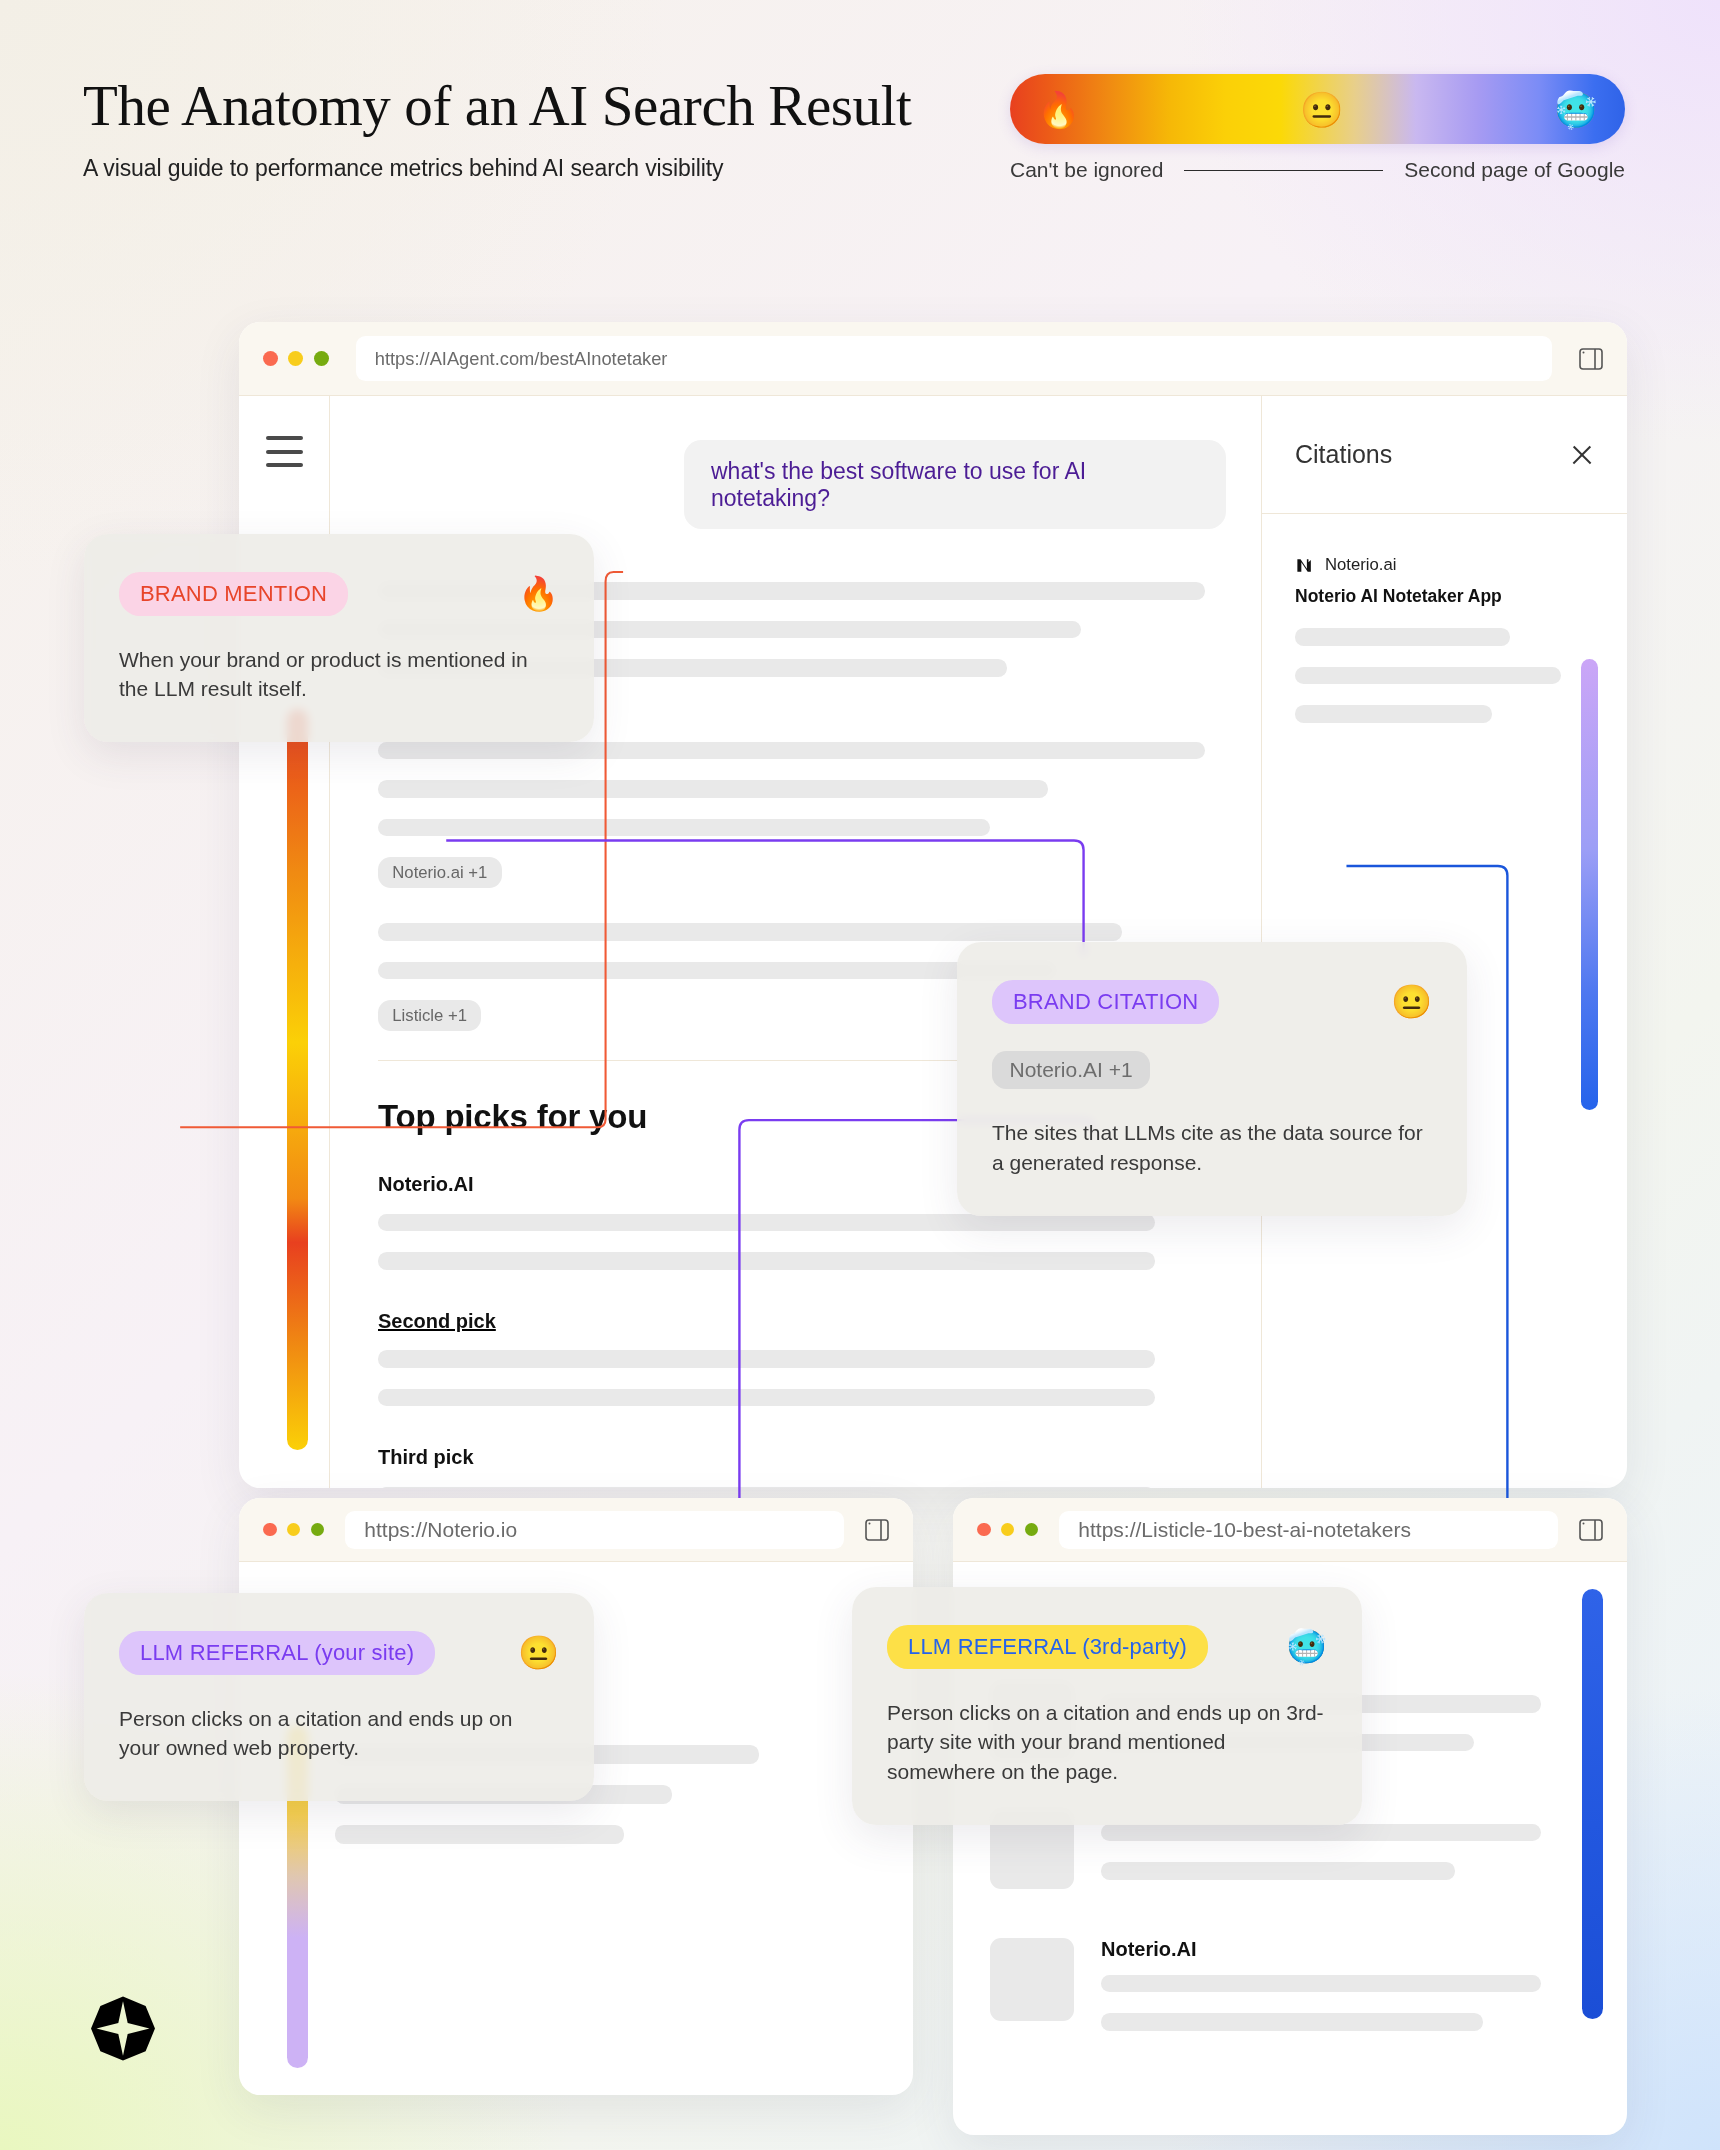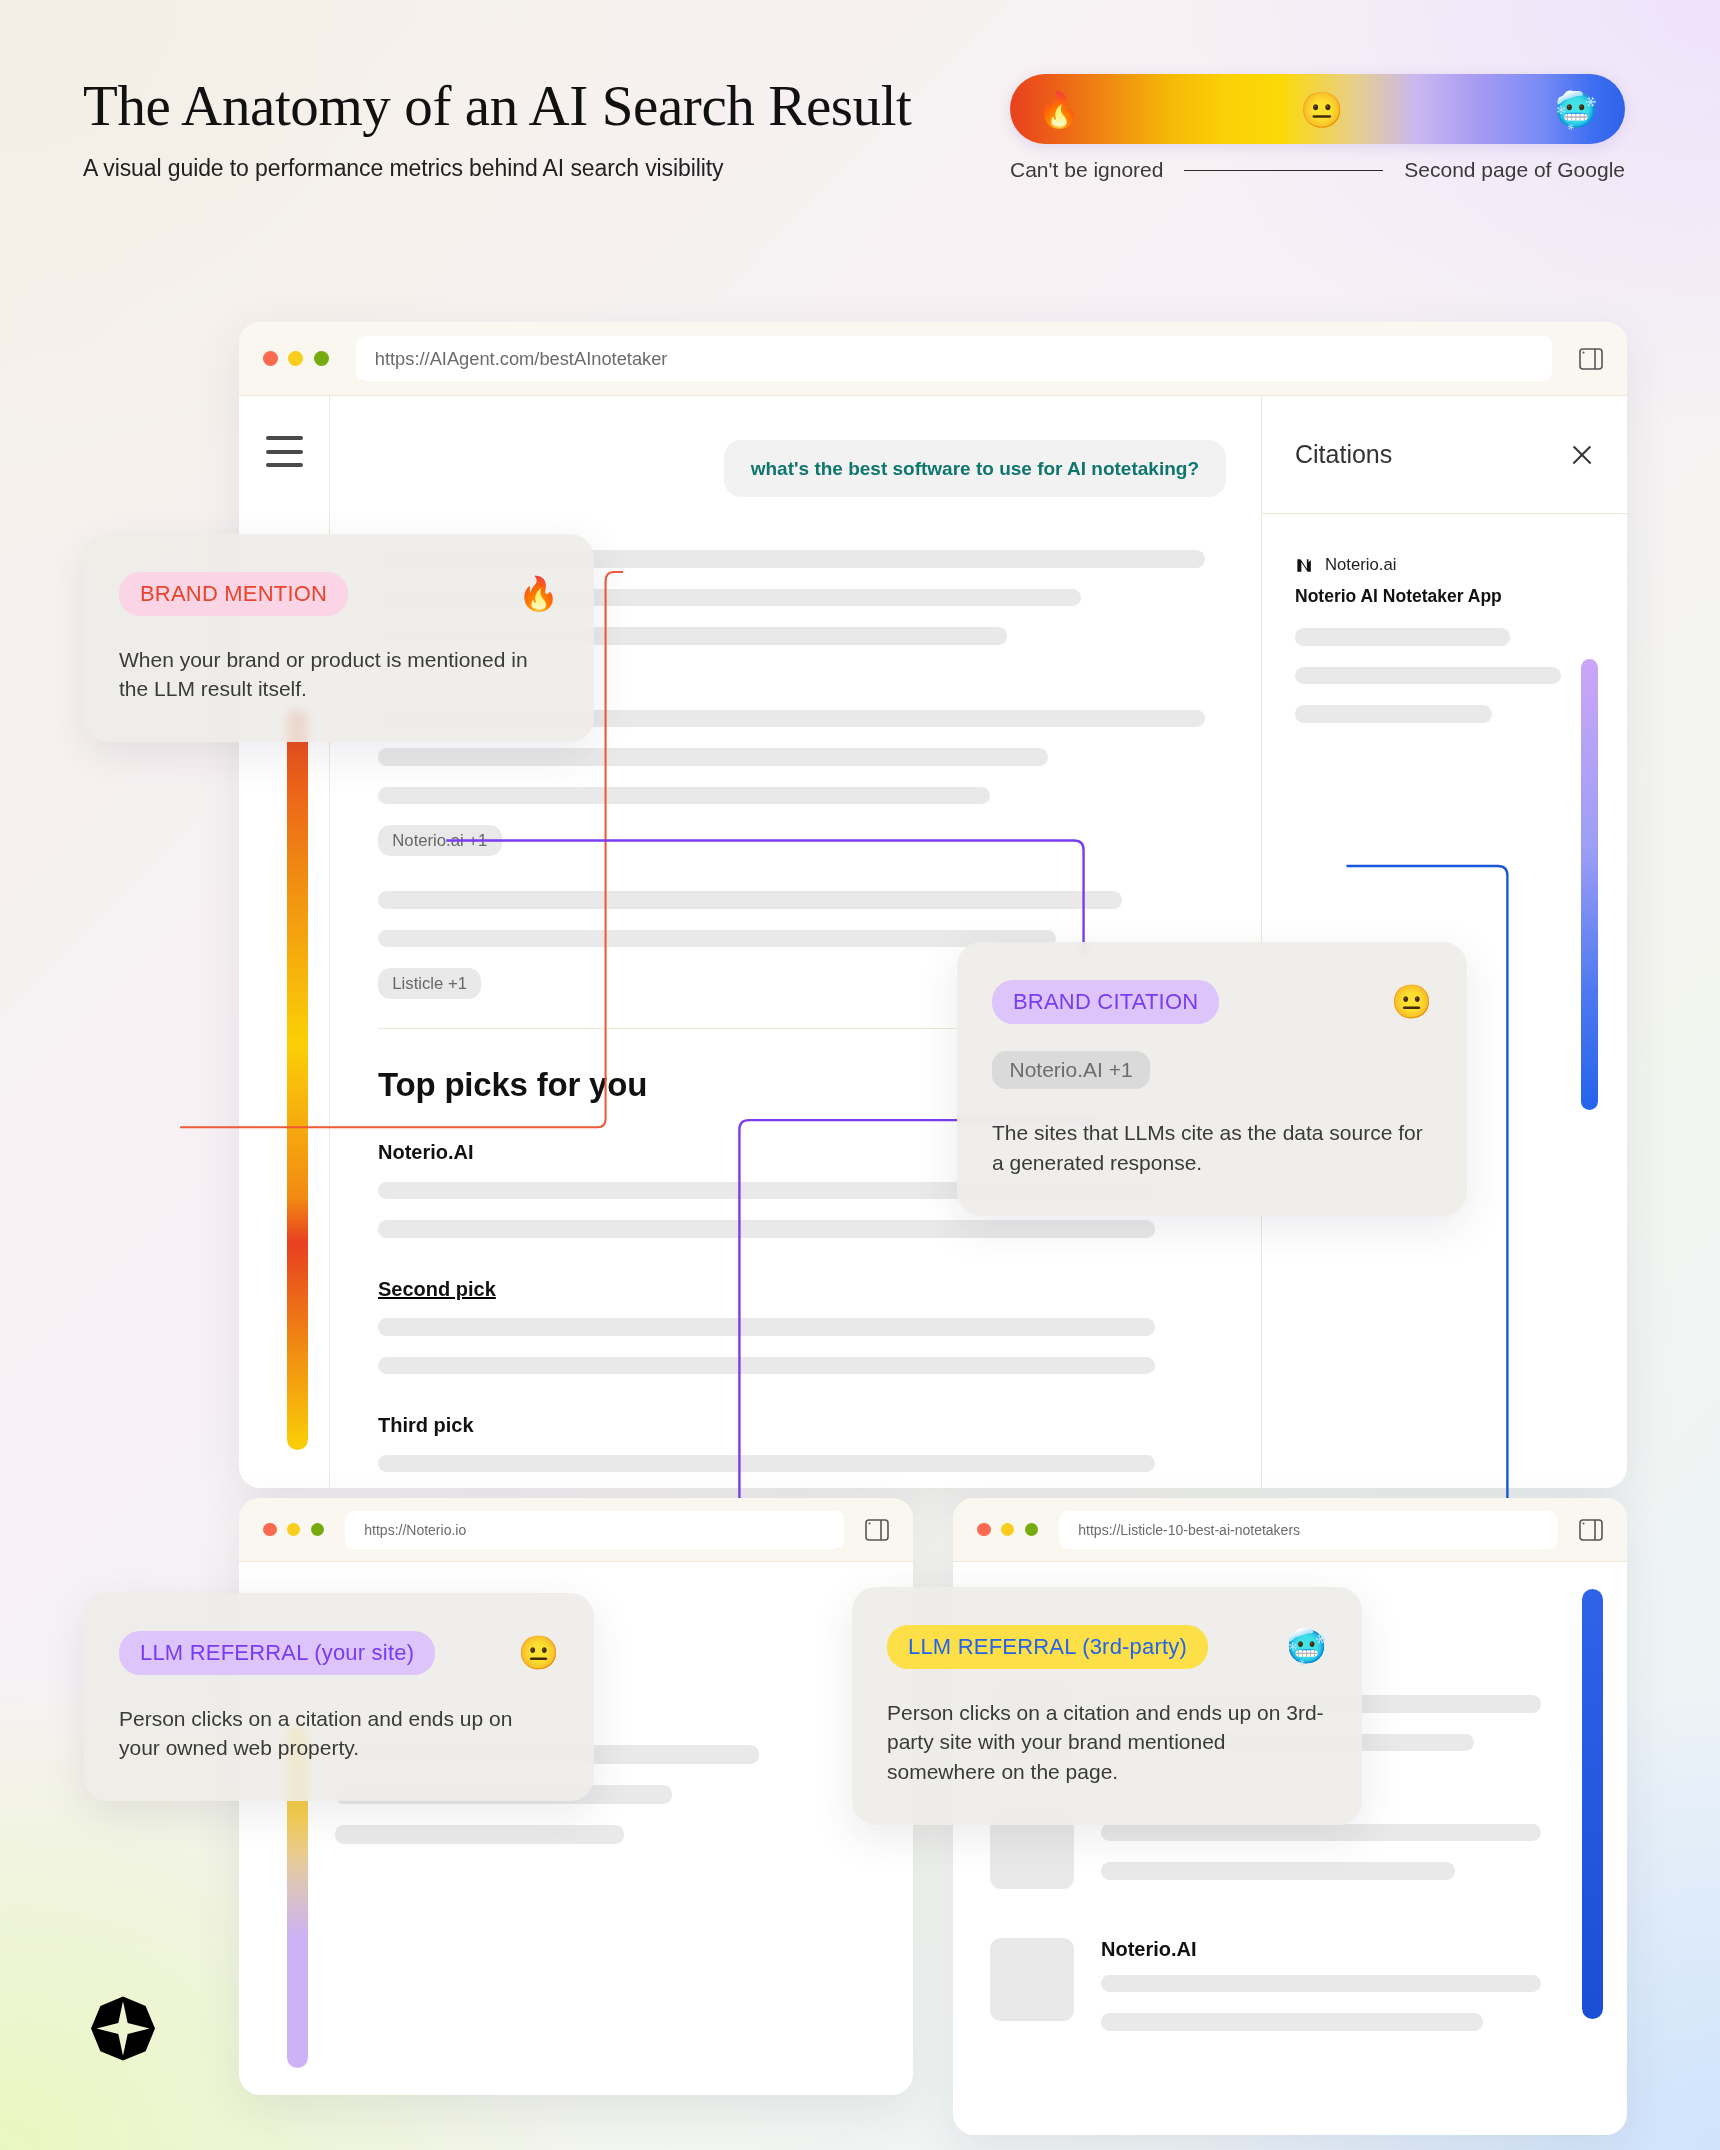--- a/index.html
+++ b/index.html
@@ -56,36 +56,36 @@
   .dot.r { background: #fa6a50; } .dot.y { background: #f8cd1c; } .dot.g { background: #76ab10; }
   .urlbar {
     flex: 1; height: 45px; background: #fff; border-radius: 9.6px;
     display: flex; align-items: center; padding: 0 19px; color: #6b6b6b;
     font-size: 18.3px; margin: 0 27px;
   }
   .win-icon { width: 24px; height: 22px; }
 
   
   .win-bar.sm { height: 64px; }
-  .win-bar.sm .urlbar { height: 38px; font-size: 14px; margin: 0 21px; }
+  .win-bar.sm .urlbar { height: 38px; font-size: 21px; margin: 0 21px; }
   .win-bar.sm .dot { width: 13.5px; height: 13.5px; }
 
   
   #main-window { left: 239px; top: 322px; width: 1388px; height: 1166px; }
   .main-body { display: flex; height: calc(100% - 74px); }
   .nav-rail { width: 91px; border-right: 0.8px solid #efe7d8; padding-top: 40px; }
   .hamburger { margin: 0 auto; width: 37px; }
   .hamburger i { display: block; height: 4px; border-radius: 2.4px; background: #4a4a4a; margin-bottom: 9.6px; }
   .answer-col { flex: 1; padding: 0 0 0 48px; position: relative; }
   .cite-col { width: 366px; border-left: 0.8px solid #efe7d8; position: relative; }
 
   .q-bubble {
     margin: 44px 35px 0 auto; width: fit-content; max-width: 542px;
     background: #f2f2f2; border-radius: 17.5px; padding: 17.5px 27px;
-    font-size: 19px; color: #0f766e; font-weight: 700;
+    font-size: 23px; color: #4c1d95; font-weight: 400;
   }
 
   .sk { height: 17.5px; border-radius: 8.8px; background: #e9e9e9; margin-bottom: 21px; }
 
   .divider { height: 0.8px; background: #efe7d8; margin: 29px 0 37px 0; }
 
   .chip {
     display: inline-block; background: #e9e9e9; color: #676767;
     border-radius: 12.7px; padding: 5.6px 14.3px; font-size: 16.7px;
   }

